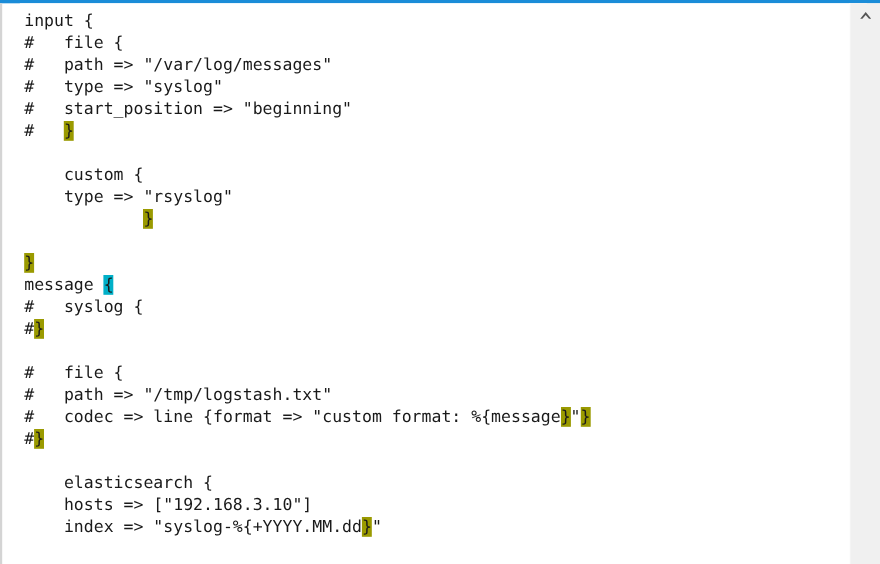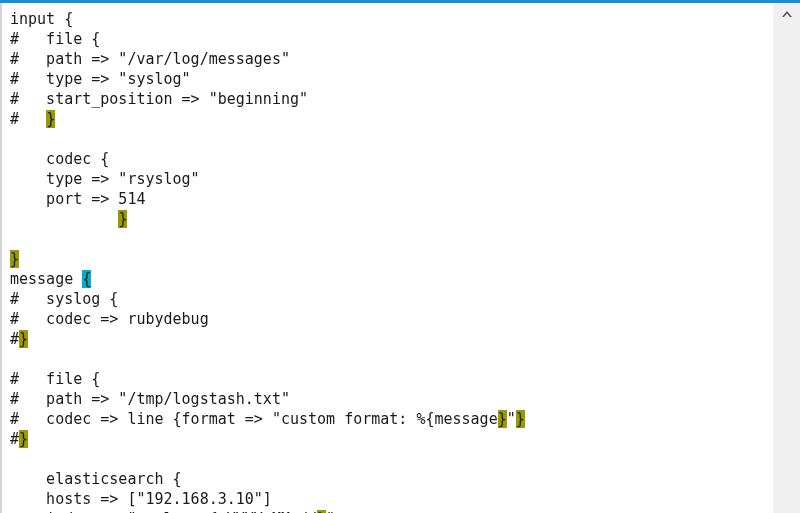--- a/index.html
+++ b/index.html
@@ -32,21 +32,21 @@
   #left-border {
     position: absolute;
     left: 0; top: 3px;
     width: 2px; height: 510px;
     background: #d4d4d4;
   }
 
   
   #text-pane {
     position: absolute;
-    left: 6px; top: 3px;
+    left: 18px; top: 3px;
     width: 770px;
     height: 510px;
     background: #ffffff;
     padding: 6px 0 0 4px;
     overflow: hidden;
   }
 
   .line {
     height: 20px;
     line-height: 20px;
@@ -104,29 +104,27 @@
   <div id="left-border"></div>
 
   <div id="text-pane">
       <div class="line"><span>input {</span></div>
       <div class="line"><span>#   file {</span></div>
       <div class="line"><span>#   path =&gt; "/var/log/messages"</span></div>
       <div class="line"><span>#   type =&gt; "syslog"</span></div>
       <div class="line"><span>#   start_position =&gt; "beginning"</span></div>
       <div class="line"><span>#   </span><span class="hl-brace" style="background: rgb(154, 154, 0);">}</span></div>
       <div class="line"><span></span></div>
-      <div class="line"><span>    codec {</span></div>
+      <div class="line"><span>    custom {</span></div>
       <div class="line"><span>    type =&gt; "rsyslog"</span></div>
-      <div class="line"><span>    port =&gt; 514</span></div>
       <div class="line"><span>            </span><span class="hl-brace" style="background: rgb(154, 154, 0);">}</span></div>
       <div class="line"><span></span></div>
       <div class="line"><span class="hl-brace" style="background: rgb(154, 154, 0);">}</span></div>
       <div class="line"><span>message </span><span class="hl-cyan" style="background: rgb(0, 176, 200);">{</span></div>
       <div class="line"><span>#   syslog {</span></div>
-      <div class="line"><span>#   codec =&gt; rubydebug</span></div>
       <div class="line"><span>#</span><span class="hl-brace" style="background: rgb(154, 154, 0);">}</span></div>
       <div class="line"><span></span></div>
       <div class="line"><span>#   file {</span></div>
       <div class="line"><span>#   path =&gt; "/tmp/logstash.txt"</span></div>
       <div class="line"><span>#   codec =&gt; line {format =&gt; "custom format: %{message</span><span class="hl-brace" style="background: rgb(154, 154, 0);">}</span><span>"</span><span class="hl-brace" style="background: rgb(154, 154, 0);">}</span></div>
       <div class="line"><span>#</span><span class="hl-brace" style="background: rgb(154, 154, 0);">}</span></div>
       <div class="line"><span></span></div>
       <div class="line"><span>    elasticsearch {</span></div>
       <div class="line"><span>    hosts =&gt; ["192.168.3.10"]</span></div>
       <div class="line"><span>    index =&gt; "syslog-%{+YYYY.MM.dd</span><span class="hl-brace" style="background: rgb(154, 154, 0);">}</span><span>"</span></div>

